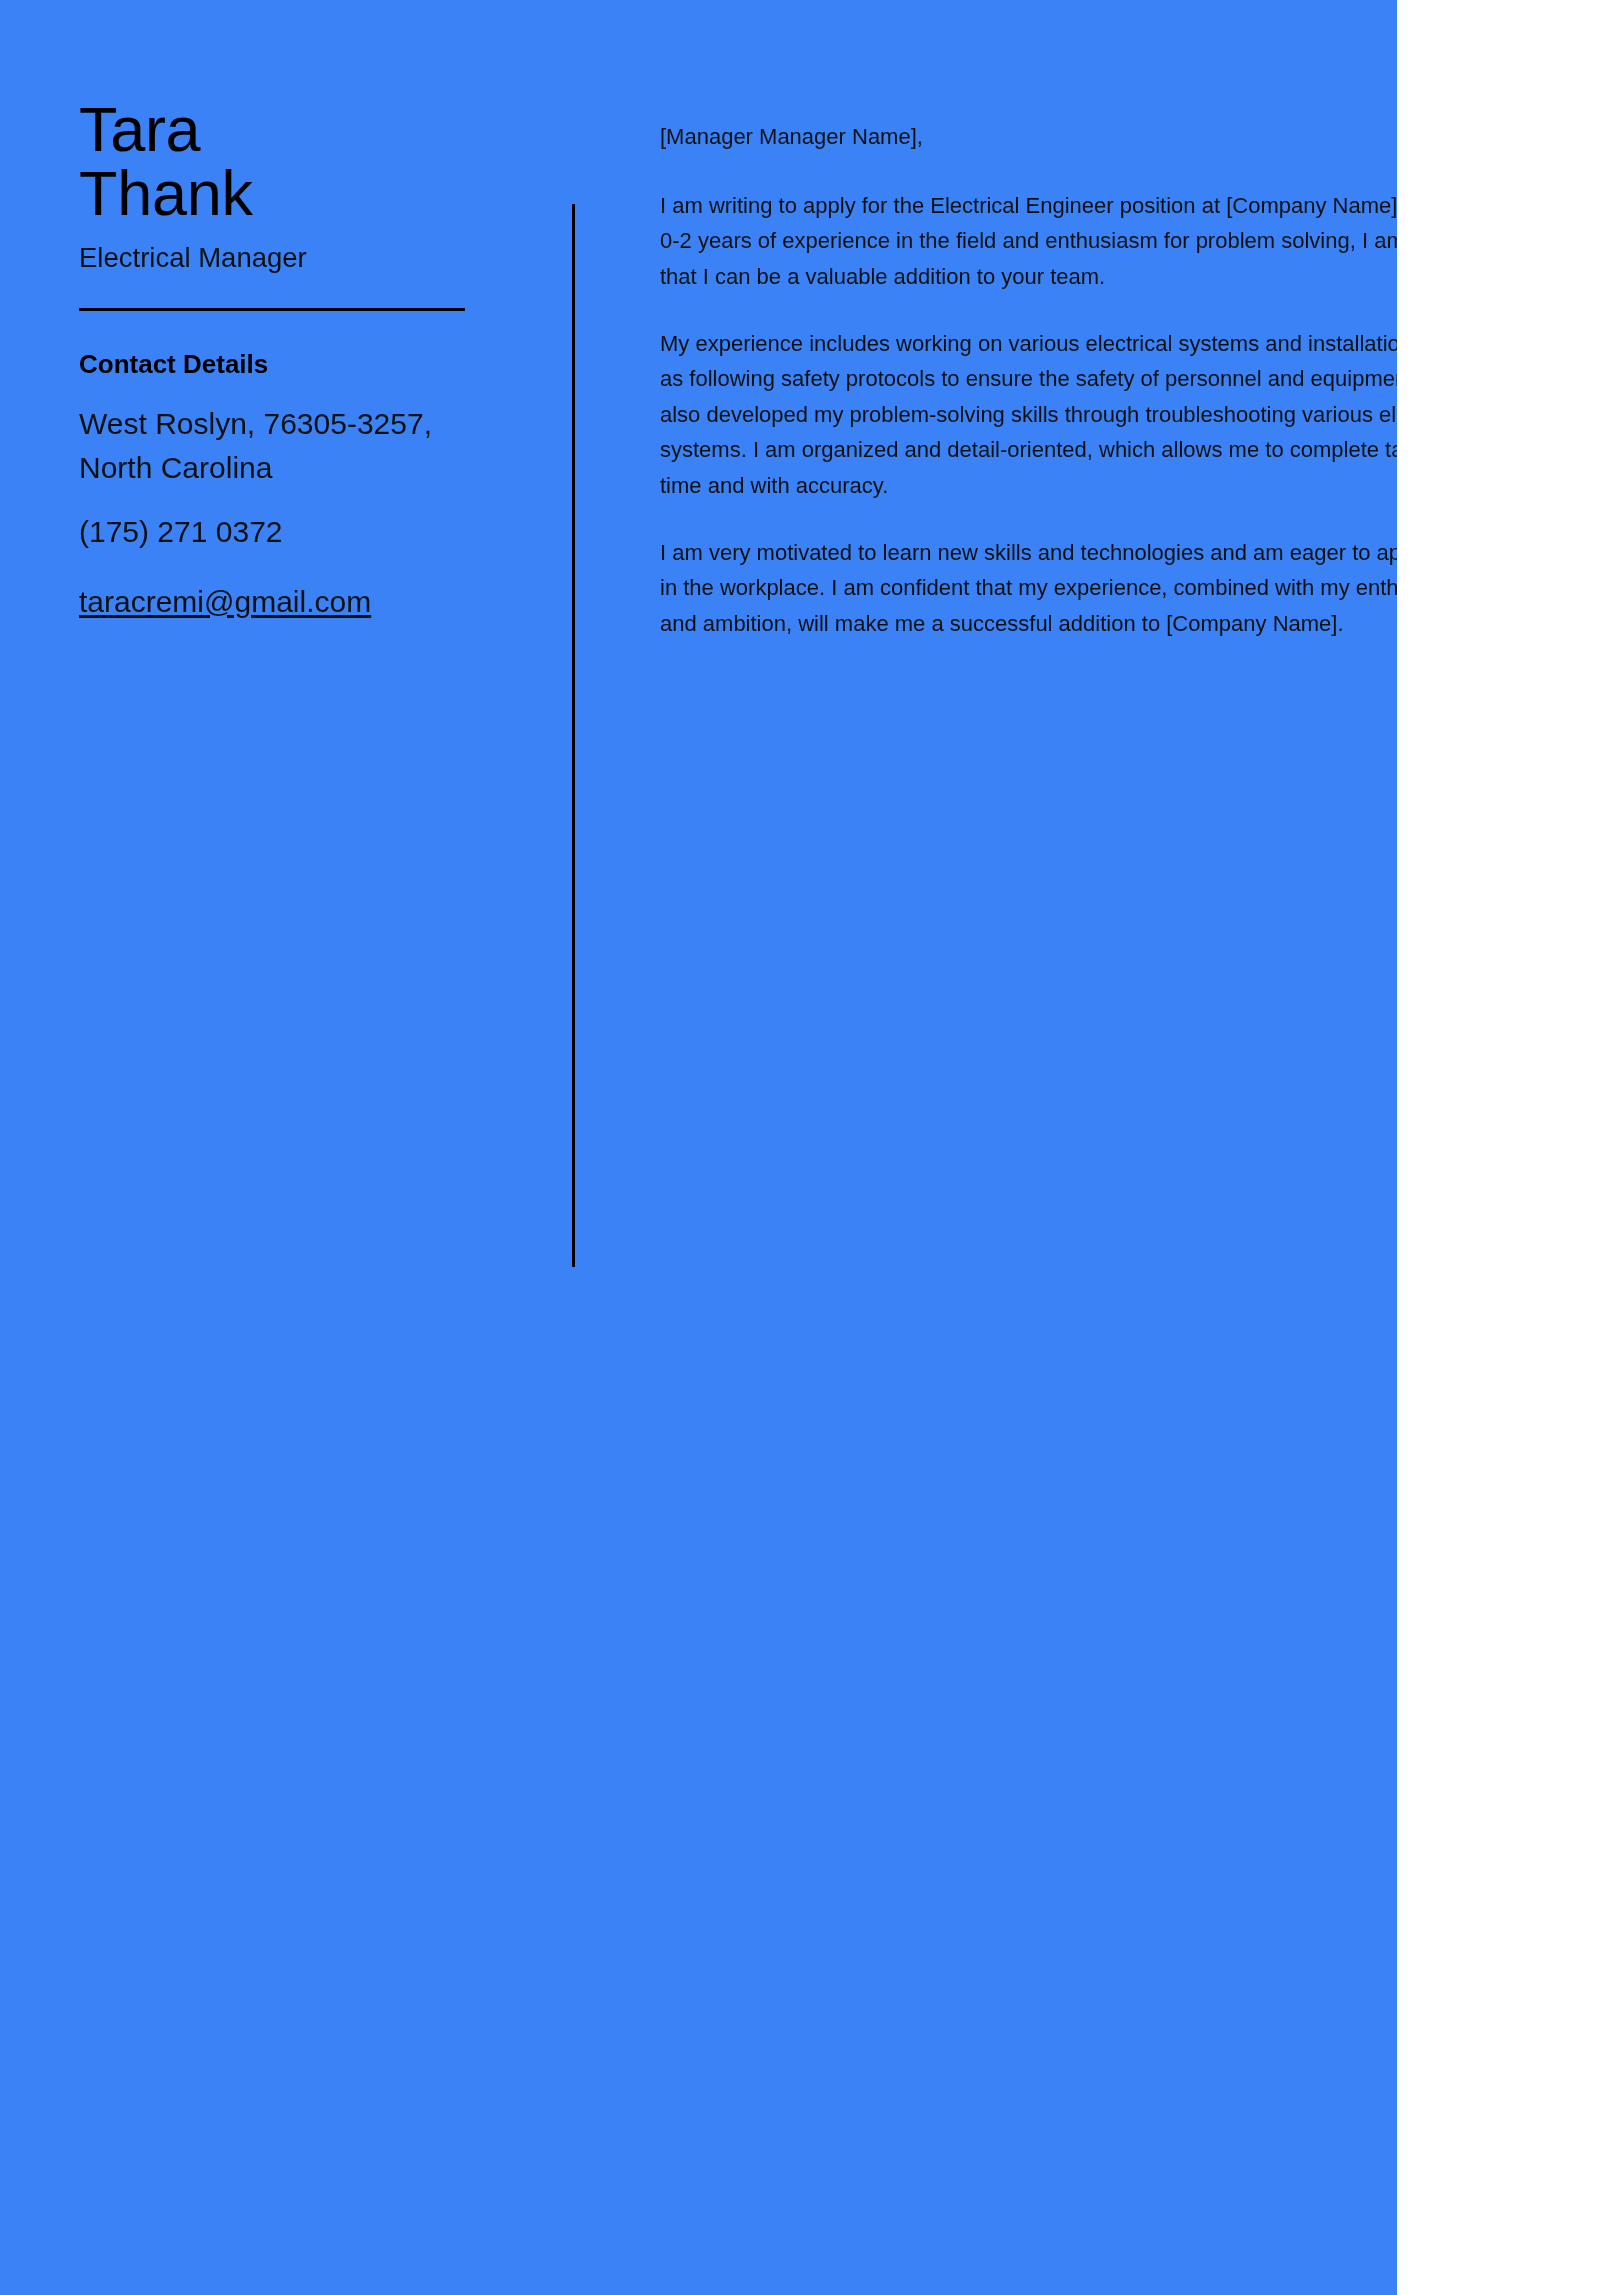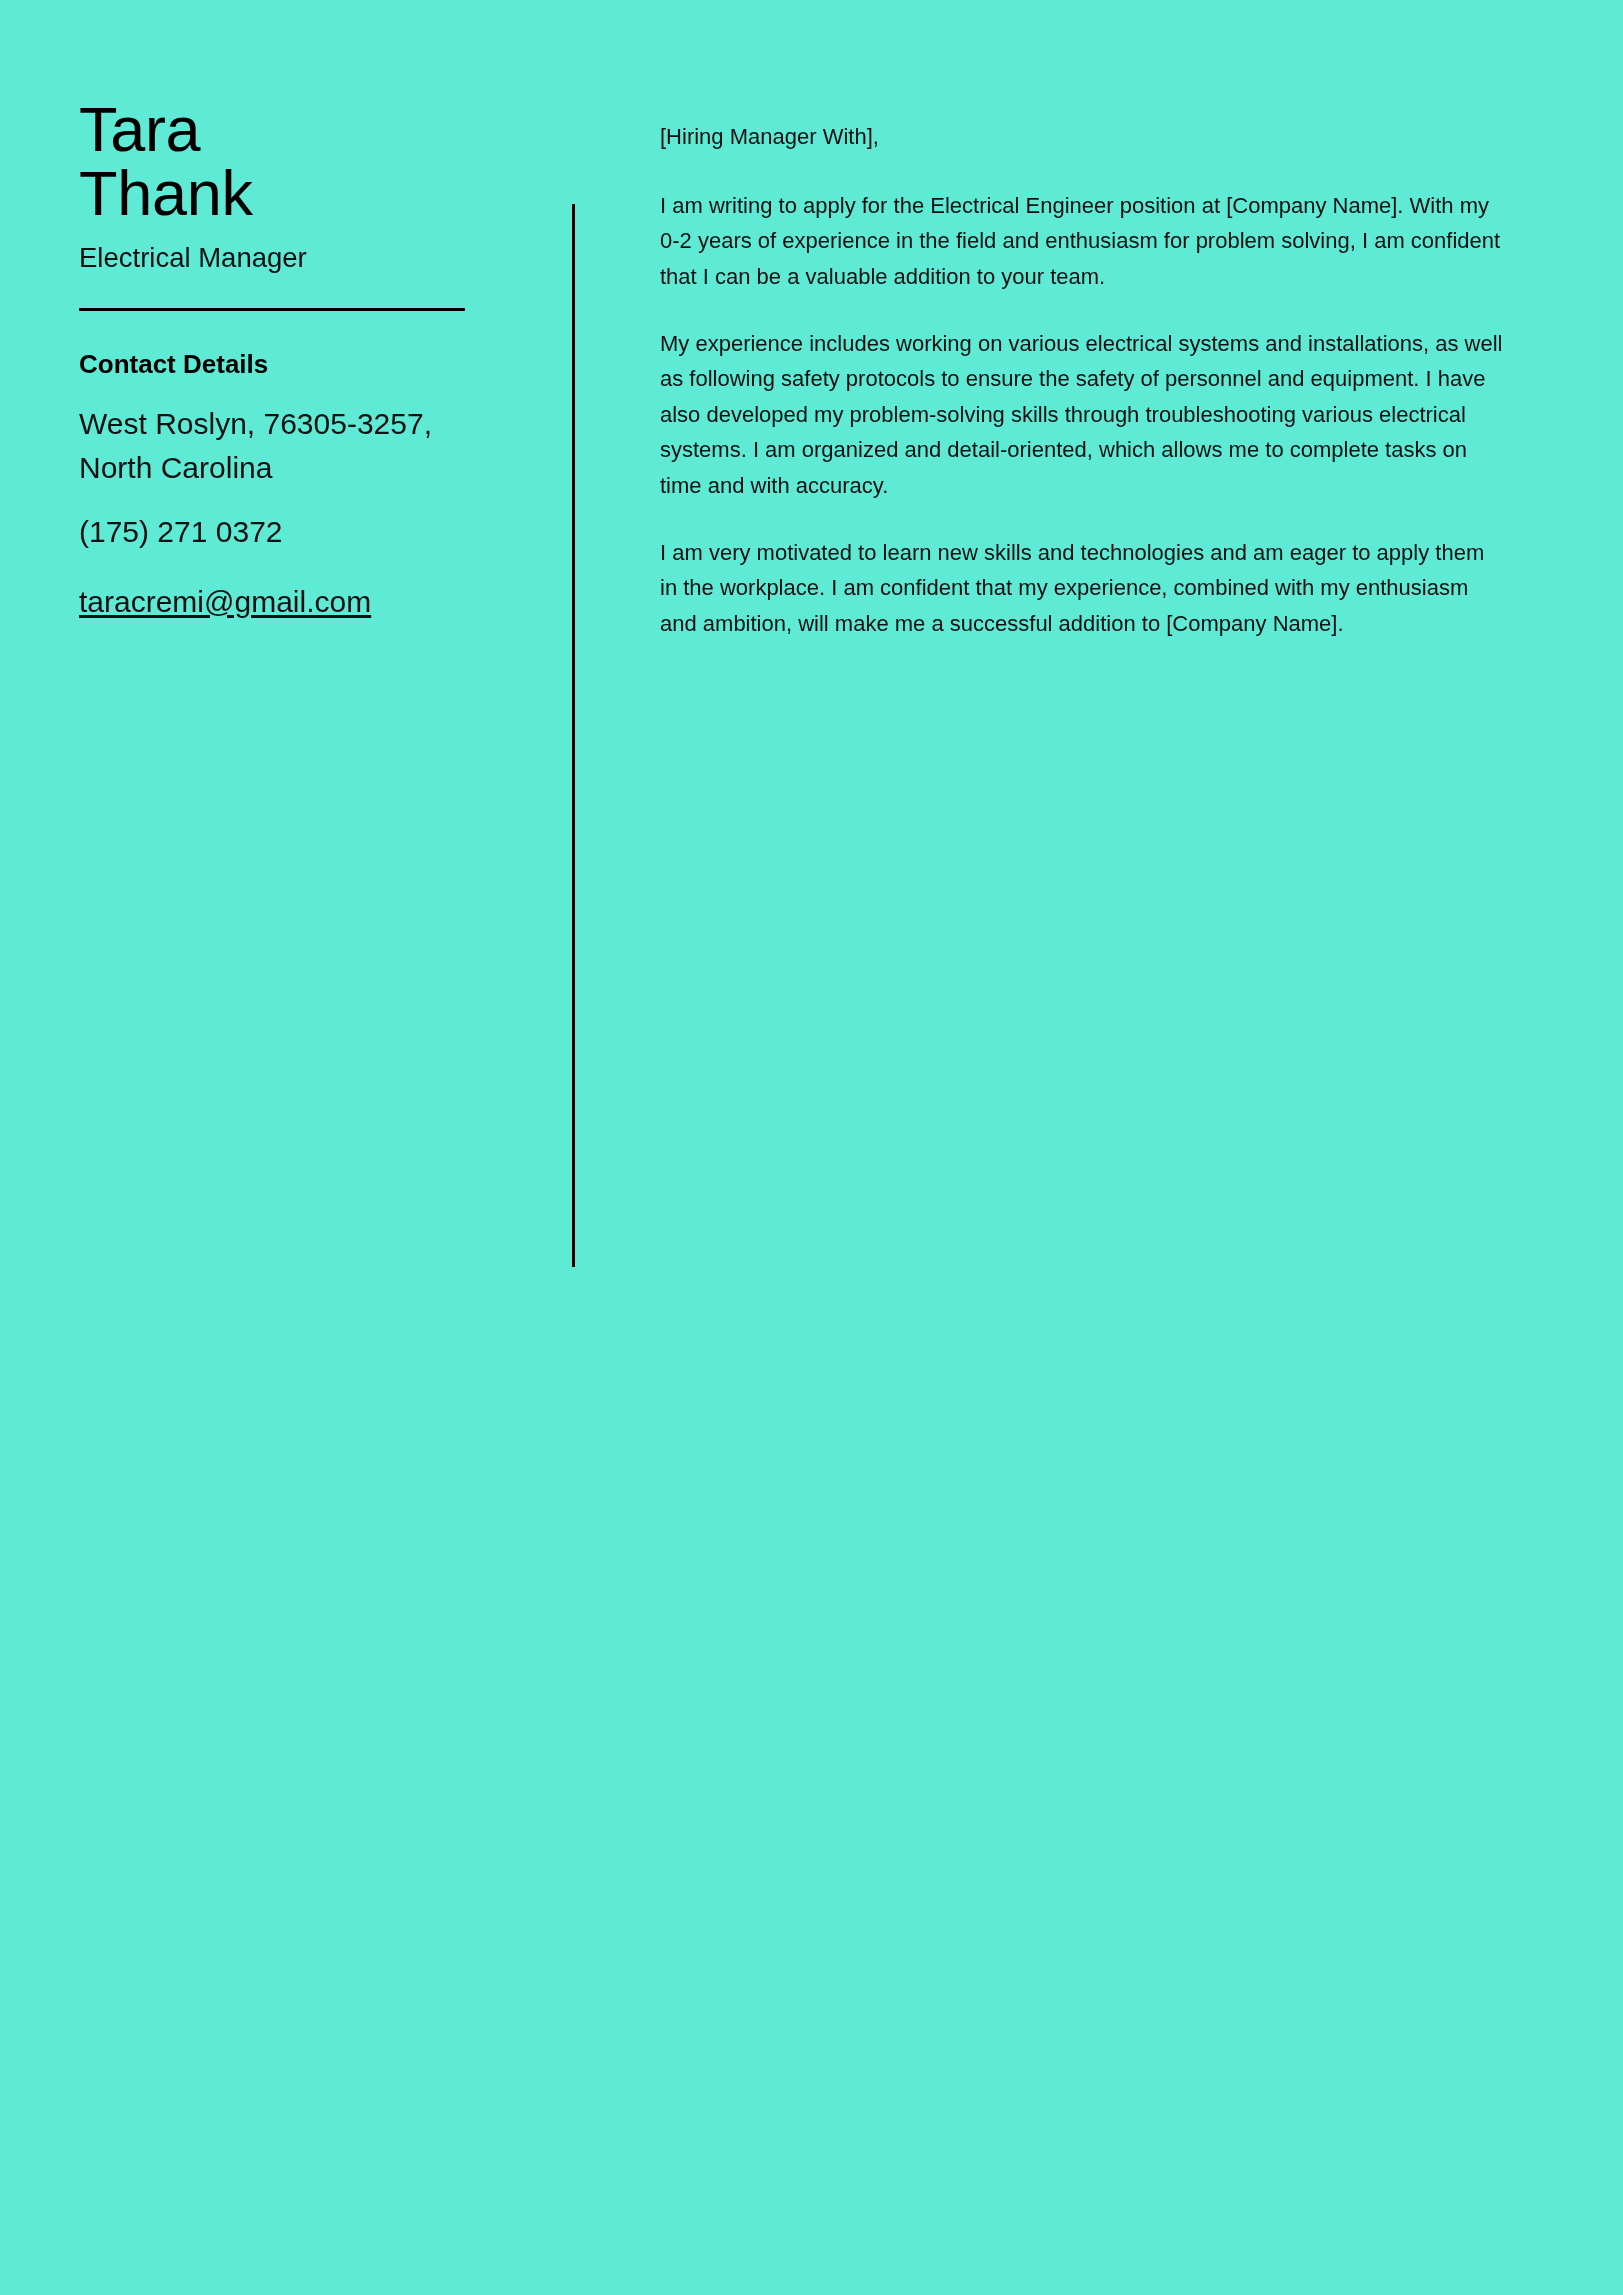--- a/index.html
+++ b/index.html
@@ -6,23 +6,23 @@
     margin: 0;
     padding: 0;
     background: #ffffff;
   }
   body {
     font-family: "Liberation Sans", sans-serif;
     color: #000000;
   }
   .page {
     position: relative;
-    width: 1623px;
+    width: 1397px;
     height: 2295px;
-    background: #5eead4;
+    background: #3b82f6;
     overflow: hidden;
   }
 
   
   .sidebar {
     position: absolute;
     left: 79px;
     top: 97px;
     width: 393px;
   }
@@ -138,21 +138,21 @@
 
       <div class="contact-item email">taracremi@gmail.com</div>
 
     </div>
   </div>
 
   <div class="divider"></div>
 
   <div class="letter">
 
-    <p class="salutation">[Hiring Manager With],</p>
+    <p class="salutation">[Manager Manager Name],</p>
 
     <p>I am writing to apply for the Electrical Engineer position at [Company Name]. With my 0-2 years of experience in the field and enthusiasm for problem solving, I am confident that I can be a valuable addition to your team.</p>
 
     <p>My experience includes working on various electrical systems and installations, as well as following safety protocols to ensure the safety of personnel and equipment. I have also developed my problem-solving skills through troubleshooting various electrical systems. I am organized and detail-oriented, which allows me to complete tasks on time and with accuracy.</p>
 
     <p>I am very motivated to learn new skills and technologies and am eager to apply them in the workplace. I am confident that my experience, combined with my enthusiasm and ambition, will make me a successful addition to [Company Name].</p>
 
 
     <p class="closing">
     </p>

